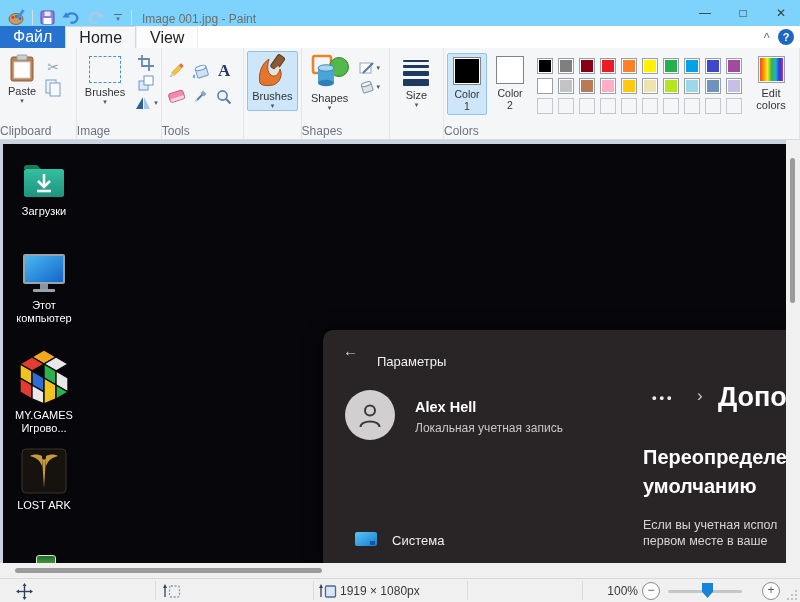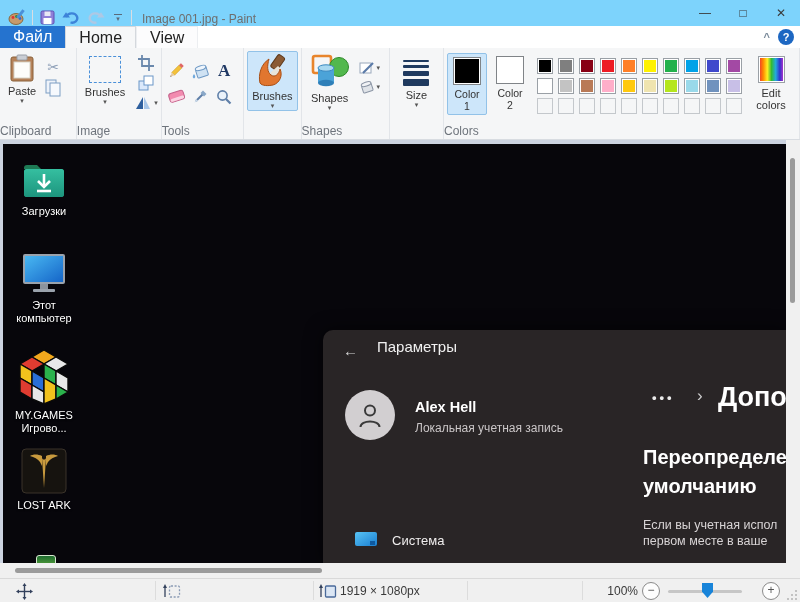--- a/index.html
+++ b/index.html
@@ -58,21 +58,21 @@
   .canvas{position:absolute;left:3px;top:4px;width:783px;height:541px;background:#07060b;overflow:hidden}
 
   .dicon{position:absolute;left:2px;width:78px;display:flex;flex-direction:column;align-items:center;
          color:#fff;font-size:11px;text-align:center;text-shadow:0 1px 2px rgba(0,0,0,.95);line-height:13px}
   .dicon .ic{margin-bottom:5px}
 
   
   .settings{position:absolute;left:320px;top:186px;width:463px;height:233px;background:#292526;
             border-radius:10px 0 0 0;overflow:hidden;color:#fff;box-shadow:0 0 18px rgba(0,0,0,.6)}
   .s-back{position:absolute;left:20px;top:12px;font-size:15px;color:#d5d5d5}
-  .s-title{position:absolute;left:54px;top:8px;font-size:15px;color:#f0f0f0}
+  .s-title{position:absolute;left:54px;top:24px;font-size:13px;color:#f0f0f0}
   .s-avatar{position:absolute;left:22px;top:60px;width:50px;height:50px;border-radius:50%;background:#d2cfd1;
             display:flex;align-items:center;justify-content:center}
   .s-name{position:absolute;left:92px;top:69px;font-size:14.5px;font-weight:bold}
   .s-type{position:absolute;left:92px;top:91px;font-size:12px;color:#cac6c7}
   .s-search{position:absolute;left:17px;top:141px;width:266px;height:28px;background:#312e2f;
             border:1px solid #454243;border-radius:4px}
   .s-search input{position:absolute;left:0;top:0;width:100%;height:100%;background:transparent;border:none;outline:none;
             color:#c7c3c4;font-size:13px;padding:0 30px 0 12px;font-family:"Liberation Sans",sans-serif;box-sizing:border-box}
   .s-search .mag{position:absolute;right:9px;top:7px}
   .s-nav{position:absolute;left:32px;top:202px;display:flex;align-items:center;font-size:13px;color:#f0eeee}

